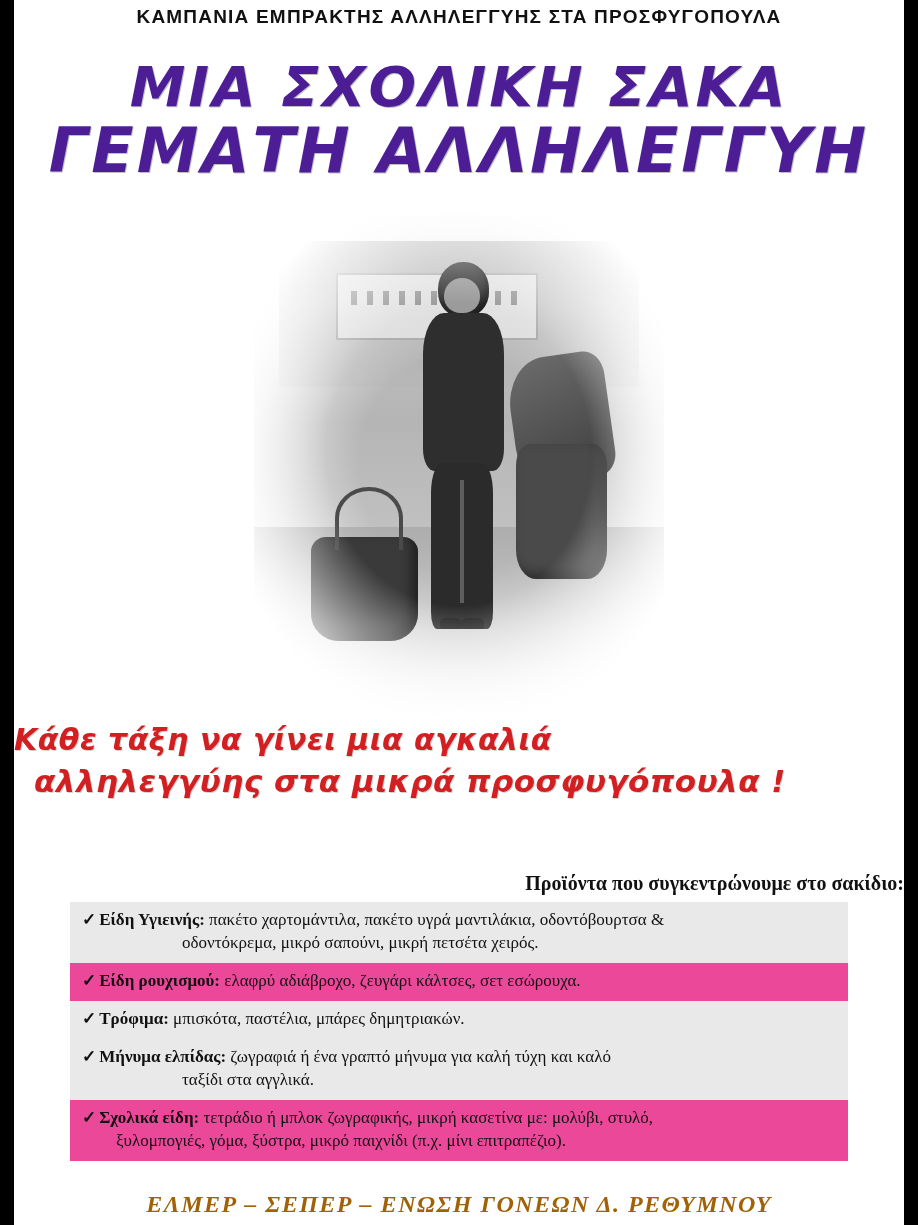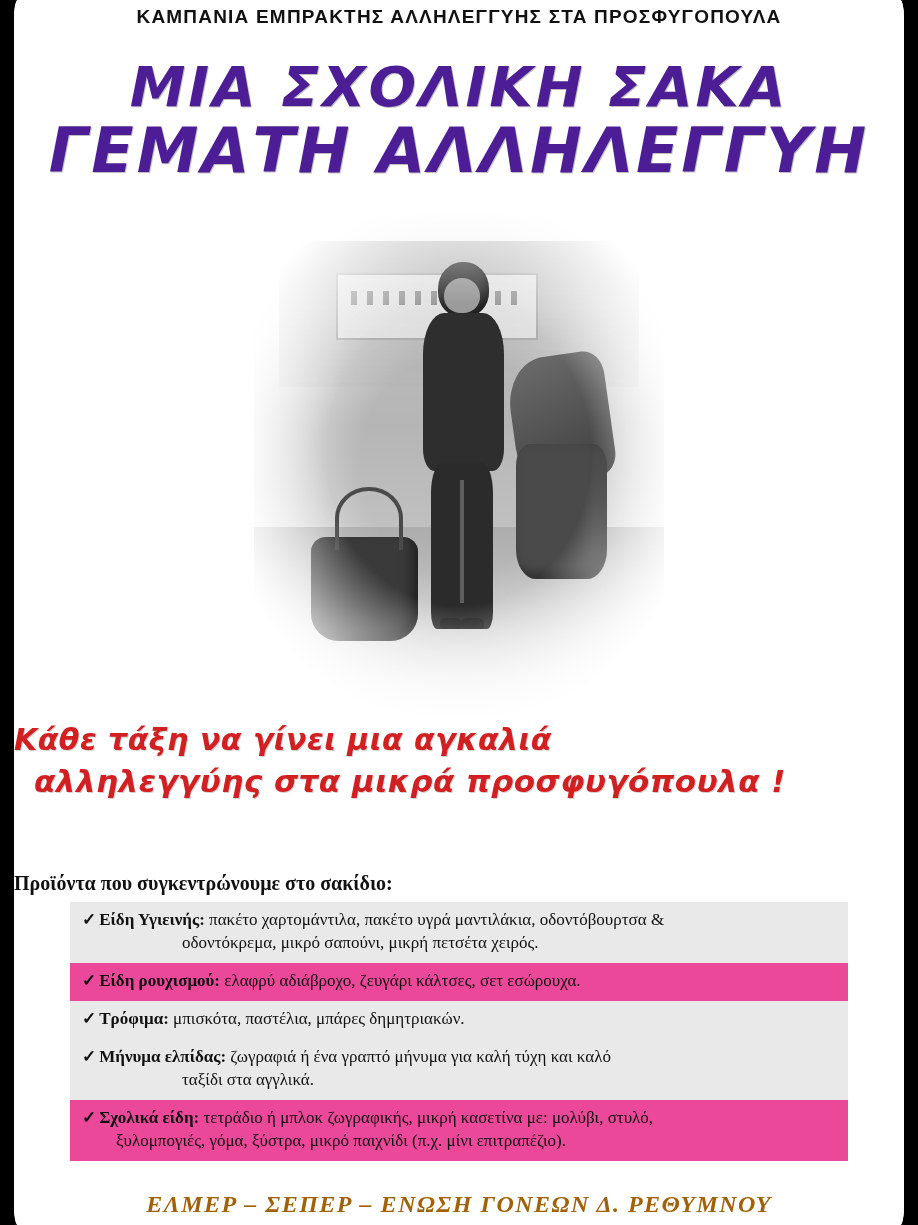--- a/index.html
+++ b/index.html
@@ -17,21 +17,20 @@
     position: relative;
     width: 918px;
     height: 1225px;
     background: #ffffff;
     box-sizing: border-box;
     border-left: 14px solid #000;
     border-right: 14px solid #000;
     border-top: 0px solid #000;
     border-bottom: 0px solid #000;
     overflow: hidden;
-    border-radius: 18px;
   }
   .topbar {
     position: absolute;
     top: 0; left: 0; right: 0;
     height: 34px;
     background: #ffffff;
     display: flex;
     align-items: center;
     justify-content: center;
   }
@@ -251,21 +250,21 @@
     line-height: 1.35;
     letter-spacing: 0.5px;
     text-shadow: 1px 1px 0 rgba(0,0,0,0.18);
   }
   .subhead .s2 { font-size: 31px; padding-left: 20px; }
 
   .list-title {
     position: absolute;
     top: 872px;
     left: 0; right: 0;
-    text-align: left;
+    text-align: right;
     font-family: "Liberation Serif", serif;
     font-weight: bold;
     font-size: 20px;
     color: #111;
   }
 
   .list {
     position: absolute;
     top: 902px;
     left: 56px;

